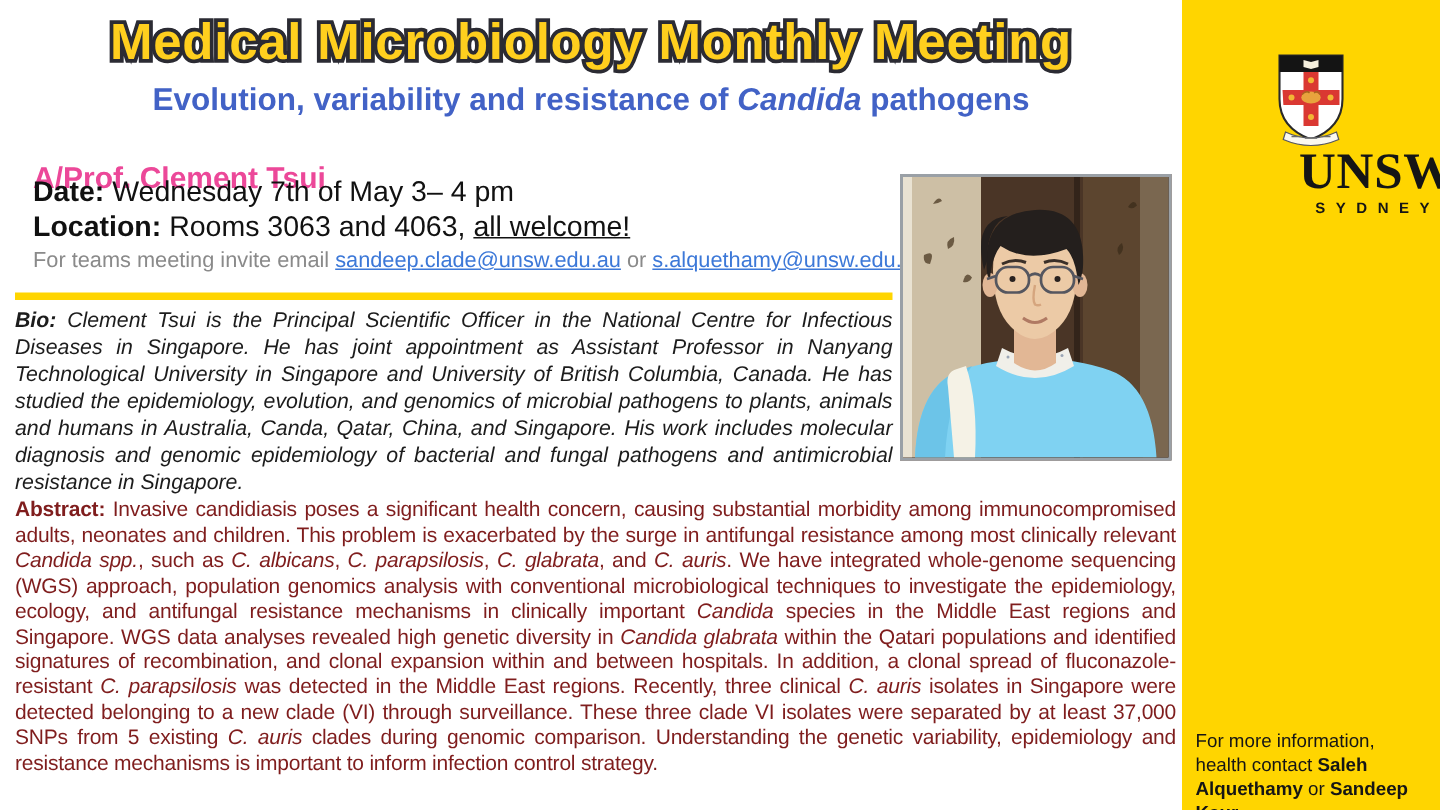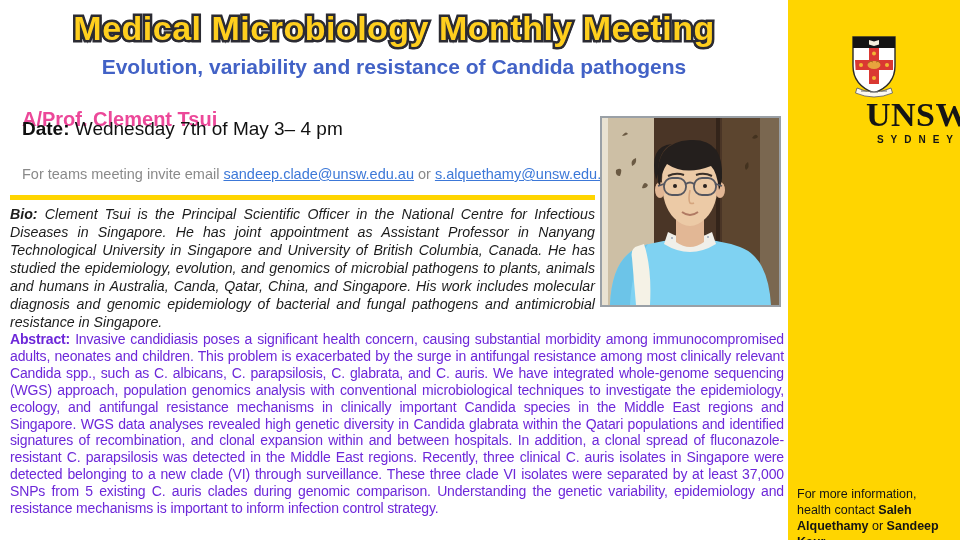--- a/index.html
+++ b/index.html
@@ -33,24 +33,24 @@
   .location-line { top:141px; }
   .teams-line { position:absolute; left:22px; top:166px; font-size:14.5px; color:#8a8a8a; }
 
   .divider { position:absolute; left:10px; top:195px; width:585px; height:5px; background:#ffd500; }
 
   .bio { position:absolute; left:10px; top:205px; width:585px;
          font-size:14.2px; line-height:18px; color:#1c1c1c; text-align:justify;font-style:italic; }
 
   .abstract { position:absolute; left:10px; top:331px; width:774px;
               font-size:14px; line-height:16.9px; letter-spacing:-0.15px;
-              color:#6d28d9; text-align:justify; }
+              color:#7f1d1d; text-align:justify; }
 
   .b { font-weight:bold; }
-  .i { }
+  .i { font-style:italic; }
   .u { text-decoration:underline; }
   .link { color:#3c78d8; text-decoration:underline; cursor:pointer; }
 
   
   .photo { position:absolute; left:600px; top:116px; width:181px; height:191px;
            border:2px solid #9aa0a6; background:#4a3526; }
   .photo svg { display:block; }
 
   
   .sidebar { position:absolute; left:788px; top:0; width:172px; height:540px; background:#ffd500; }
@@ -75,20 +75,21 @@
       <div class="title-stroke">Medical Microbiology Monthly Meeting</div>
       <div class="title-fill">Medical Microbiology Monthly Meeting</div>
     </div>
 
     <div class="subtitle"><span>Evolution, variability and resistance of </span><span class="i">Candida</span><span> pathogens</span></div>
 
     <div class="speaker">A/Prof. Clement Tsui</div>
 
     <div class="detail-line date-line"><span class="b">Date:</span><span> Wednesday 7th of May 3– 4 pm</span></div>
 
+    <div class="detail-line location-line"><span class="b">Location:</span><span> Rooms 3063 and 4063, </span><span class="u">all welcome!</span></div>
 
     <div class="teams-line"><span>For teams meeting invite email </span><span class="link">sandeep.clade@unsw.edu.au</span><span> or </span><span class="link">s.alquethamy@unsw.edu.au</span></div>
 
     <div class="divider"></div>
 
     <div class="bio"><span class="b">Bio:</span><span> Clement Tsui is the Principal Scientific Officer in the National Centre for Infectious Diseases in Singapore. He has joint appointment as Assistant Professor in Nanyang Technological University in Singapore and University of British Columbia, Canada. He has studied the epidemiology, evolution, and genomics of microbial pathogens to plants, animals and humans in Australia, Canda, Qatar, China, and Singapore. His work includes molecular diagnosis and genomic epidemiology of bacterial and fungal pathogens and antimicrobial resistance in Singapore.</span></div>
 
     <div class="abstract"><span class="b">Abstract:</span><span> Invasive candidiasis poses a significant health concern, causing substantial morbidity among immunocompromised adults, neonates and children. This problem is exacerbated by the surge in antifungal resistance among most clinically relevant </span><span class="i">Candida spp.</span><span>, such as </span><span class="i">C. albicans</span><span>, </span><span class="i">C. parapsilosis</span><span>, </span><span class="i">C. glabrata</span><span>, and </span><span class="i">C. auris</span><span>. We have integrated whole-genome sequencing (WGS) approach, population genomics analysis with conventional microbiological techniques to investigate the epidemiology, ecology, and antifungal resistance mechanisms in clinically important </span><span class="i">Candida</span><span> species in the Middle East regions and Singapore. WGS data analyses revealed high genetic diversity in </span><span class="i">Candida glabrata</span><span> within the Qatari populations and identified signatures of recombination, and clonal expansion within and between hospitals. In addition, a clonal spread of fluconazole-resistant </span><span class="i">C. parapsilosis</span><span> was detected in the Middle East regions. Recently, three clinical </span><span class="i">C. auris</span><span> isolates in Singapore were detected belonging to a new clade (VI) through surveillance. These three clade VI isolates were separated by at least 37,000 SNPs from 5 existing </span><span class="i">C. auris</span><span> clades during genomic comparison. Understanding the genetic variability, epidemiology and resistance mechanisms is important to inform infection control strategy.</span></div>
 
     <div class="photo">

